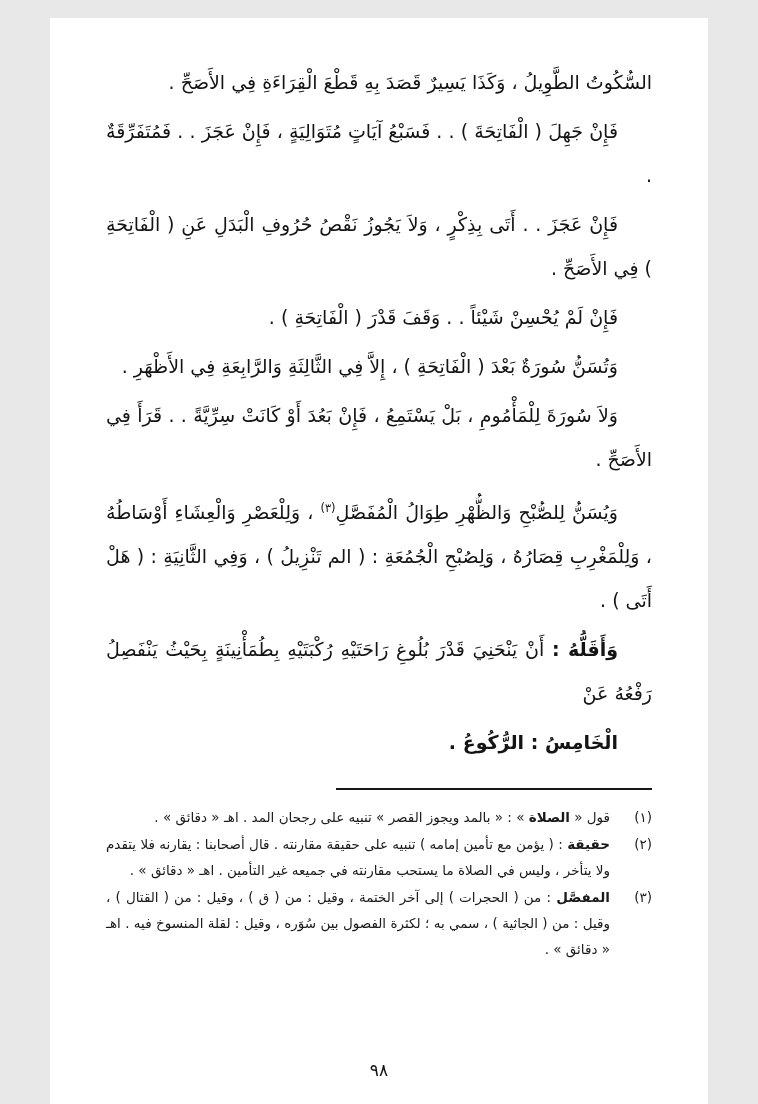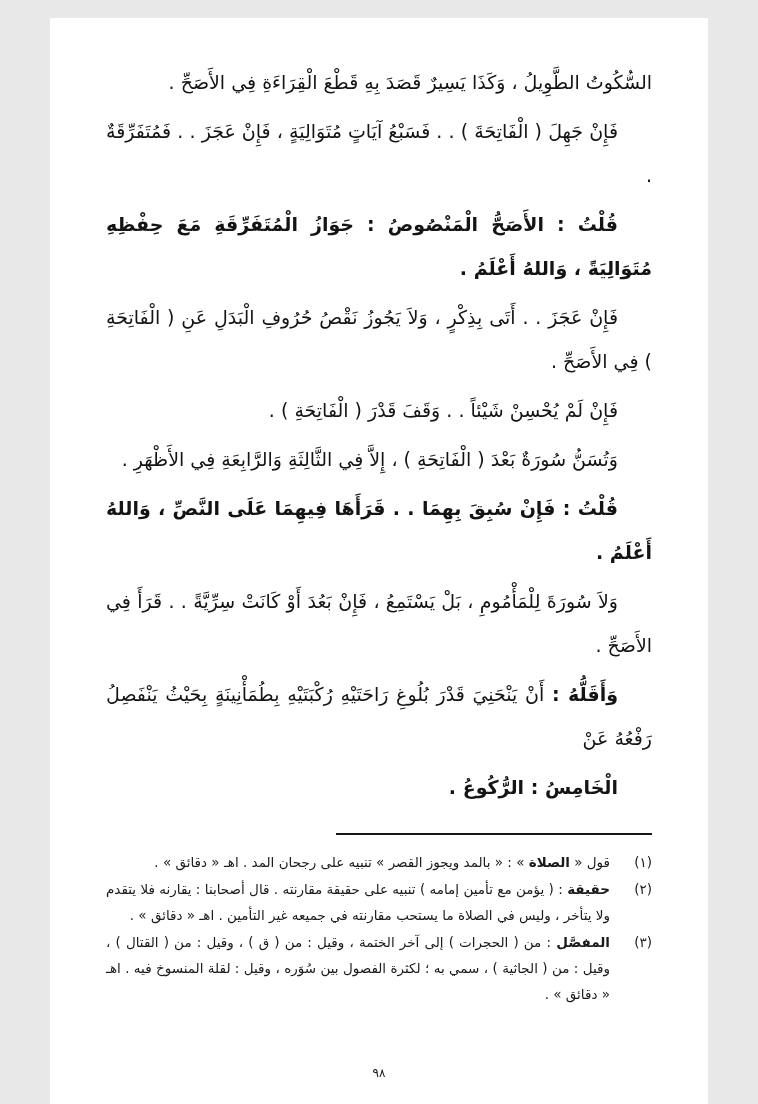--- a/index.html
+++ b/index.html
@@ -20,46 +20,45 @@
     font-size:11.5px;font-weight:normal;vertical-align:7px;
     letter-spacing:-0.5px;white-space:nowrap;
   }
   .footnotes{margin-top:24px;font-size:13.5px;color:#1a1a1a}
   .fn-rule{width:316px;height:0;border-top:2px solid #161616;margin:0 0 14px 0}
   .fn{display:flex;gap:12px;line-height:26px;margin-bottom:1px}
   .fn-num{flex:0 0 30px;text-align:right;white-space:nowrap}
   .fn-text{flex:1;text-align:justify}
   .page-number{
     position:absolute;bottom:42px;left:0;right:0;
-    text-align:center;font-size:12px;color:#141414;
+    text-align:center;font-size:17px;color:#141414;
   }
 </style>
 </head>
 <body>
 
 <div class="page">
   <div class="content">
 
     <p class="body-par no-indent"><span>السُّكُوتُ الطَّوِيلُ ، وَكَذَا يَسِيرٌ قَصَدَ بِهِ قَطْعَ الْقِرَاءَةِ فِي الأَصَحِّ .</span></p>
 
     <p class="body-par"><span>فَإِنْ جَهِلَ ( الْفَاتِحَةَ ) . . فَسَبْعُ آيَاتٍ مُتَوَالِيَةٍ ، فَإِنْ عَجَزَ . . فَمُتَفَرِّقَةٌ .</span></p>
 
-    <p class="body-par"><span class="b">قُلْتُ : الأَصَحُّ الْمَنْصُوصُ : جَوَازُ الْمُتَفَرِّقَةِ مَعَ حِفْظِهِ مُتَوَالِيَةً ، وَاللهُ أَعْلَمُ .</span></p>
 
     <p class="body-par"><span>فَإِنْ عَجَزَ . . أَتَى بِذِكْرٍ ، وَلاَ يَجُوزُ نَقْصُ حُرُوفِ الْبَدَلِ عَنِ ( الْفَاتِحَةِ ) فِي الأَصَحِّ .</span></p>
 
     <p class="body-par"><span>فَإِنْ لَمْ يُحْسِنْ شَيْئاً . . وَقَفَ قَدْرَ ( الْفَاتِحَةِ ) .</span></p>
 
 
     <p class="body-par"><span>وَتُسَنُّ سُورَةٌ بَعْدَ ( الْفَاتِحَةِ ) ، إِلاَّ فِي الثَّالِثَةِ وَالرَّابِعَةِ فِي الأَظْهَرِ .</span></p>
 
-    <p class="body-par"><span class="b">قُلْتُ : فَإِنْ سُبِقَ بِهِمَا . . قَرَأَهَا فِيهِمَا عَلَى النَّصِّ ، وَاللهُ أَعْلَمُ .</span></p>
 
     <p class="body-par"><span>وَلاَ سُورَةَ لِلْمَأْمُومِ ، بَلْ يَسْتَمِعُ ، فَإِنْ بَعُدَ أَوْ كَانَتْ سِرِّيَّةً . . قَرَأَ فِي الأَصَحِّ .</span></p>
 
+    <p class="body-par"><span>وَيُسَنُّ لِلصُّبْحِ وَالظُّهْرِ طِوَالُ الْمُفَصَّلِ</span><sup class="fn-ref">(٣)</sup><span> ، وَلِلْعَصْرِ وَالْعِشَاءِ أَوْسَاطُهُ ، وَلِلْمَغْرِبِ قِصَارُهُ ، وَلِصُبْحِ الْجُمُعَةِ : ( الم تَنْزِيلُ ) ، وَفِي الثَّانِيَةِ : ( هَلْ أَتَى ) .</span></p>
 
     <p class="body-par"><span class="b">وَأَقَلُّهُ :</span><span> أَنْ يَنْحَنِيَ قَدْرَ بُلُوغِ رَاحَتَيْهِ رُكْبَتَيْهِ بِطُمَأْنِينَةٍ بِحَيْثُ يَنْفَصِلُ رَفْعُهُ عَنْ</span></p>
 
     <p class="body-par"><span class="b">الْخَامِسُ : الرُّكُوعُ .</span></p>
 
     <div class="footnotes">
       <div class="fn-rule"></div>
 
       <div class="fn">
         <span class="fn-num">(١)</span>

